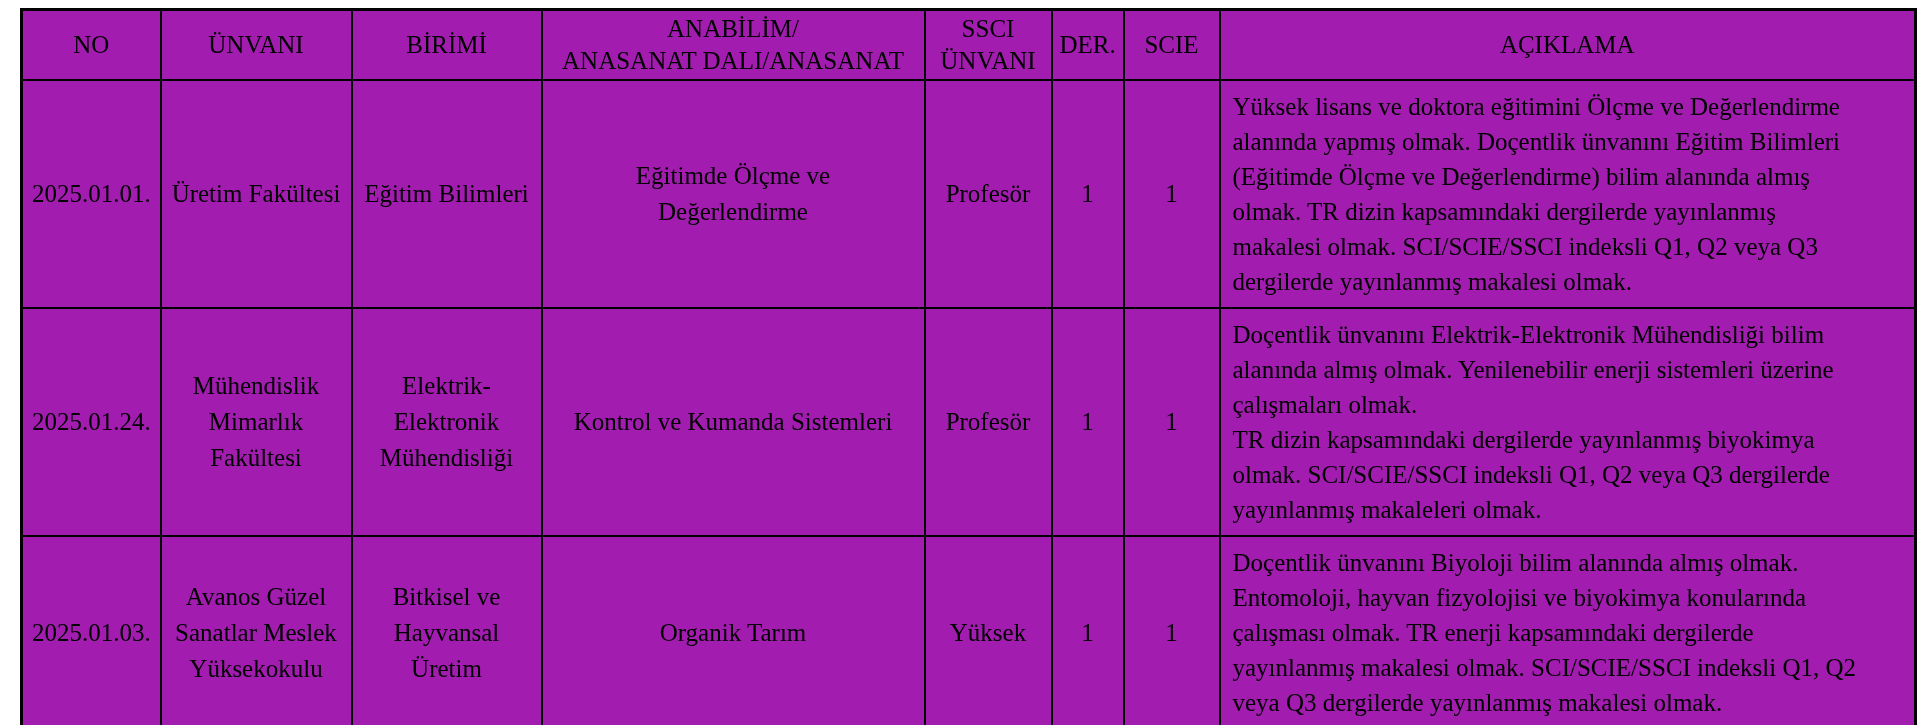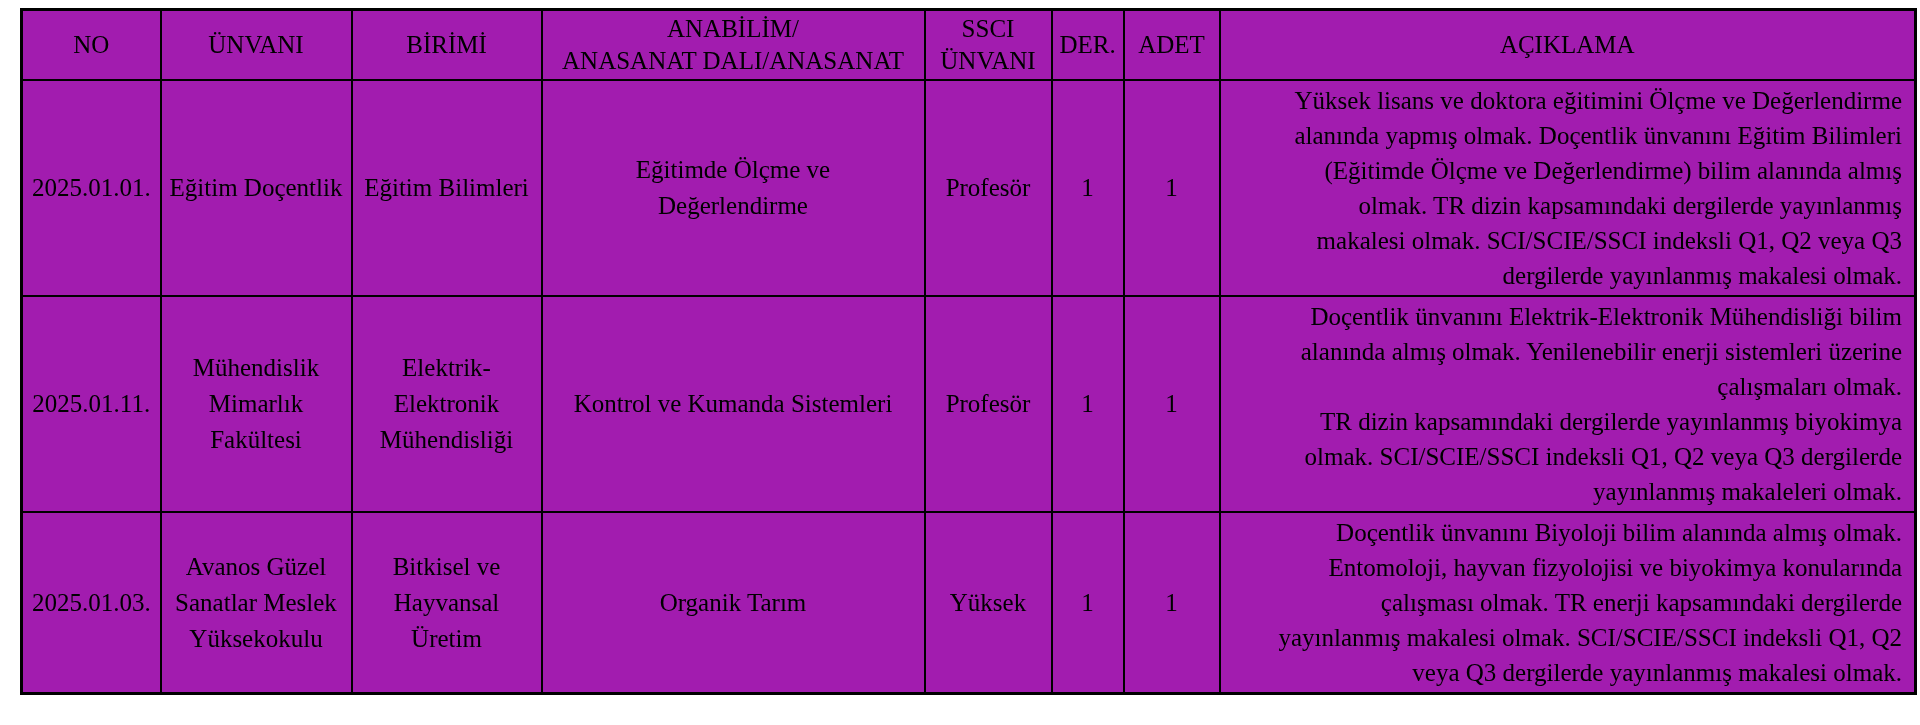--- a/index.html
+++ b/index.html
@@ -33,23 +33,23 @@
     line-height: 36px;
     padding: 2px 4px;
     overflow: hidden;
   }
   thead tr { height: 70px; }
   th { line-height: 32px; }
   tr.row-1 { height: 212px; }
   tr.row-2 { height: 216px; }
   tr.row-3 { height: 174px; }
   td.aciklama-cell {
-    text-align: right;
+    text-align: left;
     line-height: 35px;
-    padding: 2px 12px;
+    padding: 8px 12px;
     border-radius: 20px;
   }
 </style>
 </head>
 <body>
 
 <table class="kadro-table">
   <colgroup>
     <col style="width:139px">
     <col style="width:191px">
@@ -63,43 +63,43 @@
   <thead>
     <tr>
       <th>NO</th>
       <th>ÜNVANI</th>
       <th>BİRİMİ</th>
       <th>ANABİLİM/
 ANASANAT DALI/ANASANAT</th>
       <th>SSCI
 ÜNVANI</th>
       <th>DER.</th>
-      <th>ADET</th>
+      <th>SCIE</th>
       <th>AÇIKLAMA</th>
     </tr>
   </thead>
   <tbody>
     <tr class="row-1">
       <td>2025.01.01.</td>
-      <td>Eğitim Doçentlik</td>
+      <td>Üretim Fakültesi</td>
       <td>Eğitim Bilimleri</td>
       <td>Eğitimde Ölçme ve
 Değerlendirme</td>
       <td>Profesör</td>
       <td>1</td>
       <td>1</td>
       <td class="aciklama-cell">Yüksek lisans ve doktora eğitimini Ölçme ve Değerlendirme
 alanında yapmış olmak. Doçentlik ünvanını Eğitim Bilimleri
 (Eğitimde Ölçme ve Değerlendirme) bilim alanında almış
 olmak. TR dizin kapsamındaki dergilerde yayınlanmış
 makalesi olmak. SCI/SCIE/SSCI indeksli Q1, Q2 veya Q3
 dergilerde yayınlanmış makalesi olmak.</td>
     </tr>
     <tr class="row-2">
-      <td>2025.01.11.</td>
+      <td>2025.01.24.</td>
       <td>Mühendislik
 Mimarlık
 Fakültesi</td>
       <td>Elektrik-
 Elektronik
 Mühendisliği</td>
       <td>Kontrol ve Kumanda Sistemleri</td>
       <td>Profesör</td>
       <td>1</td>
       <td>1</td>

